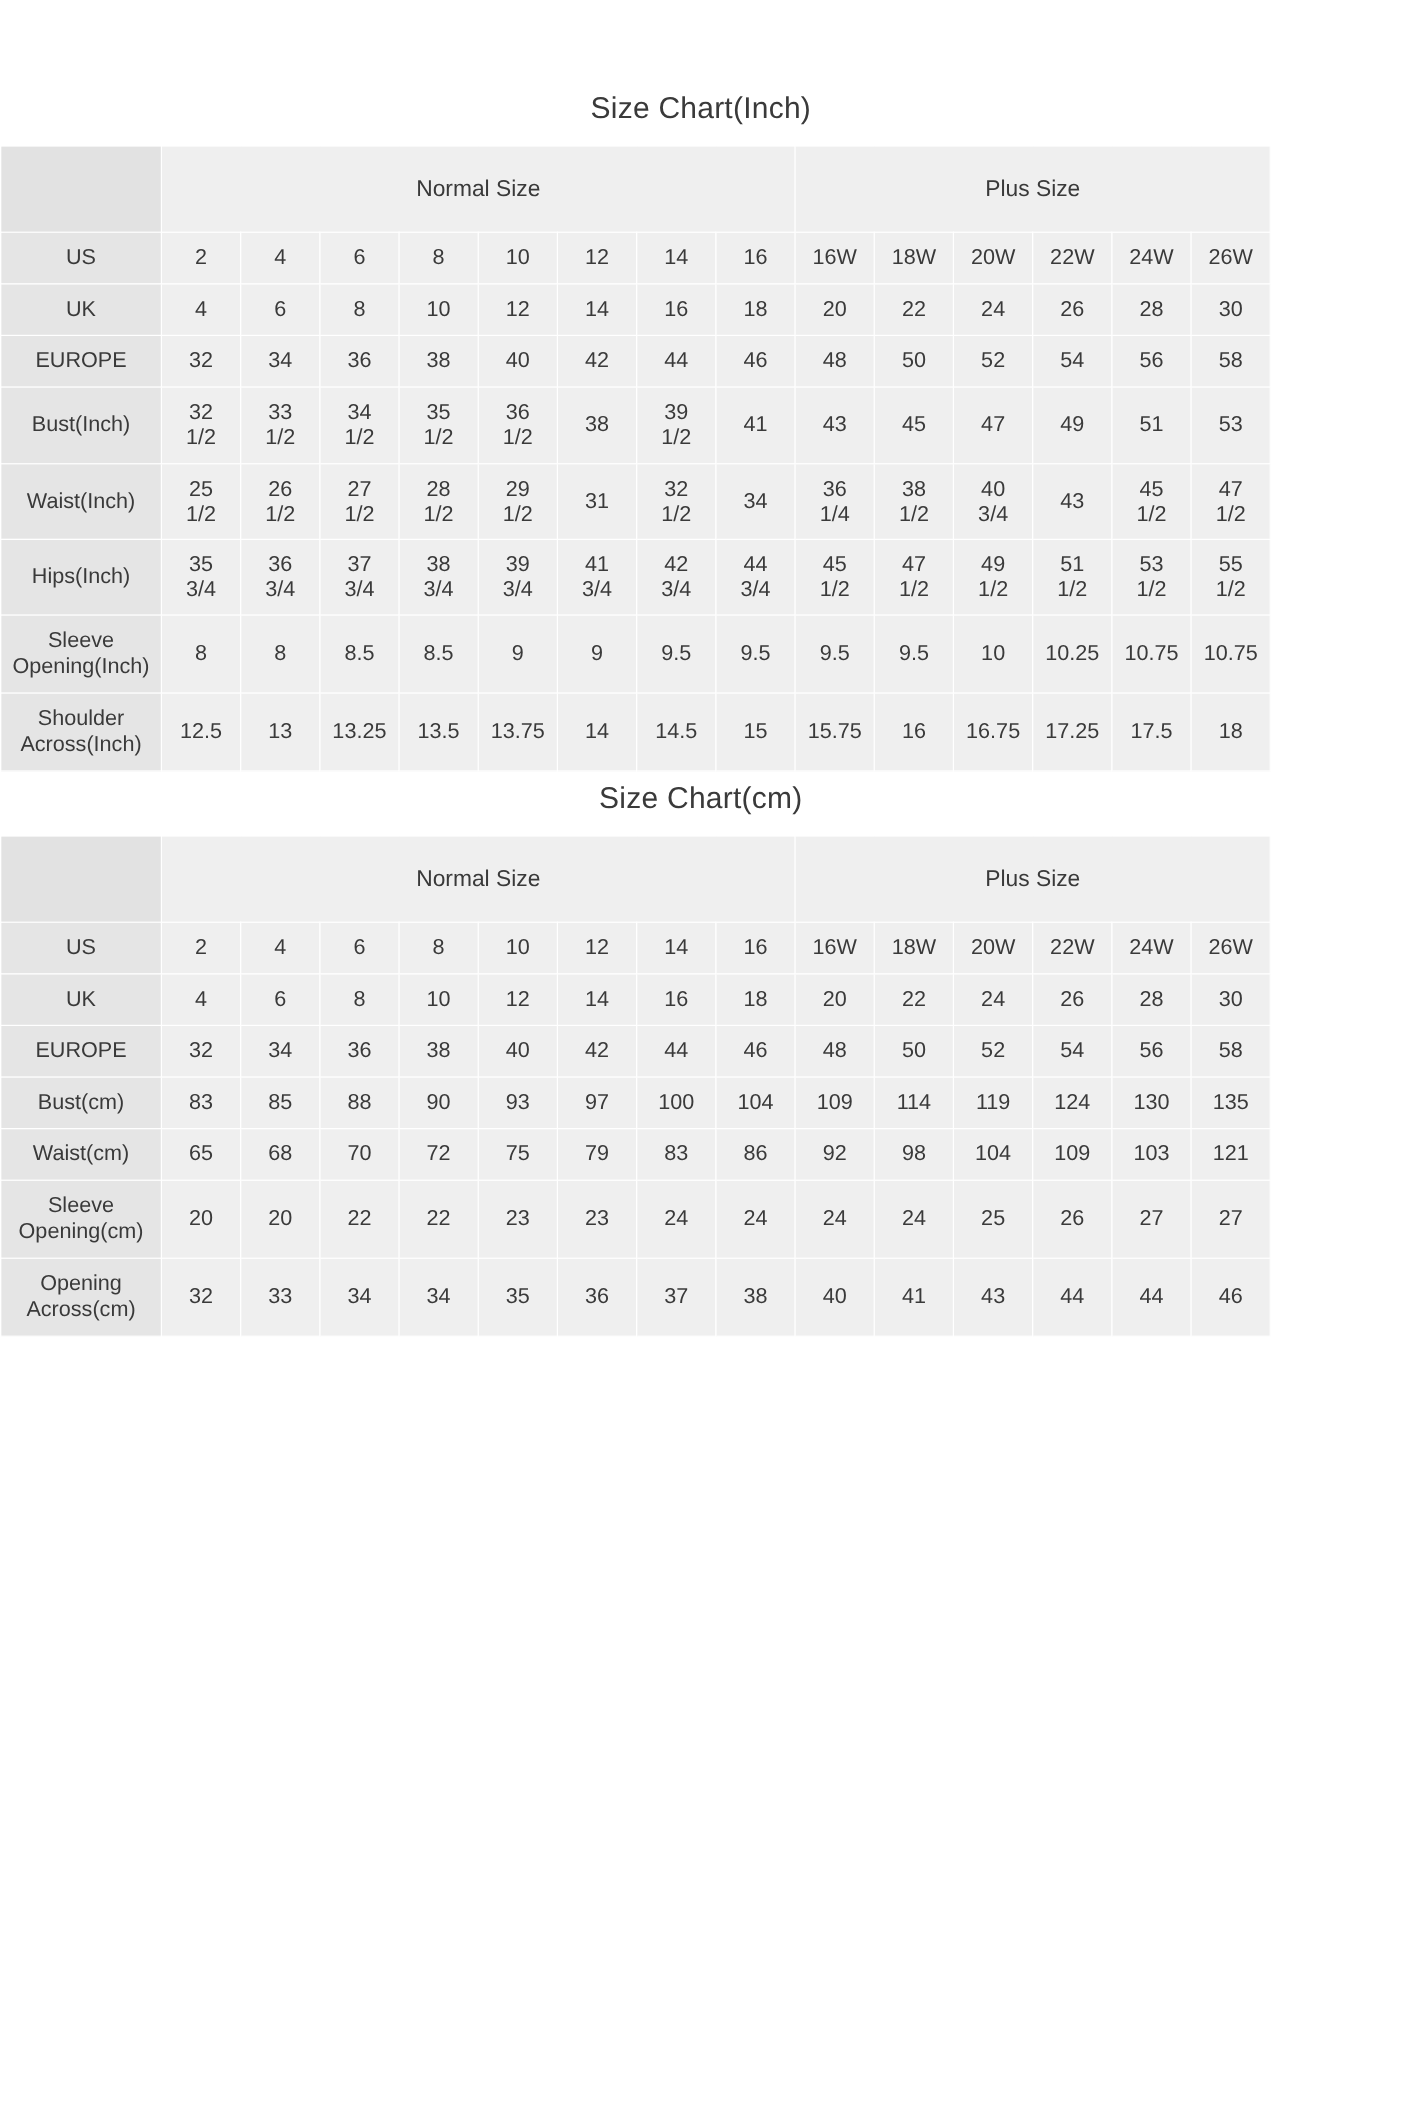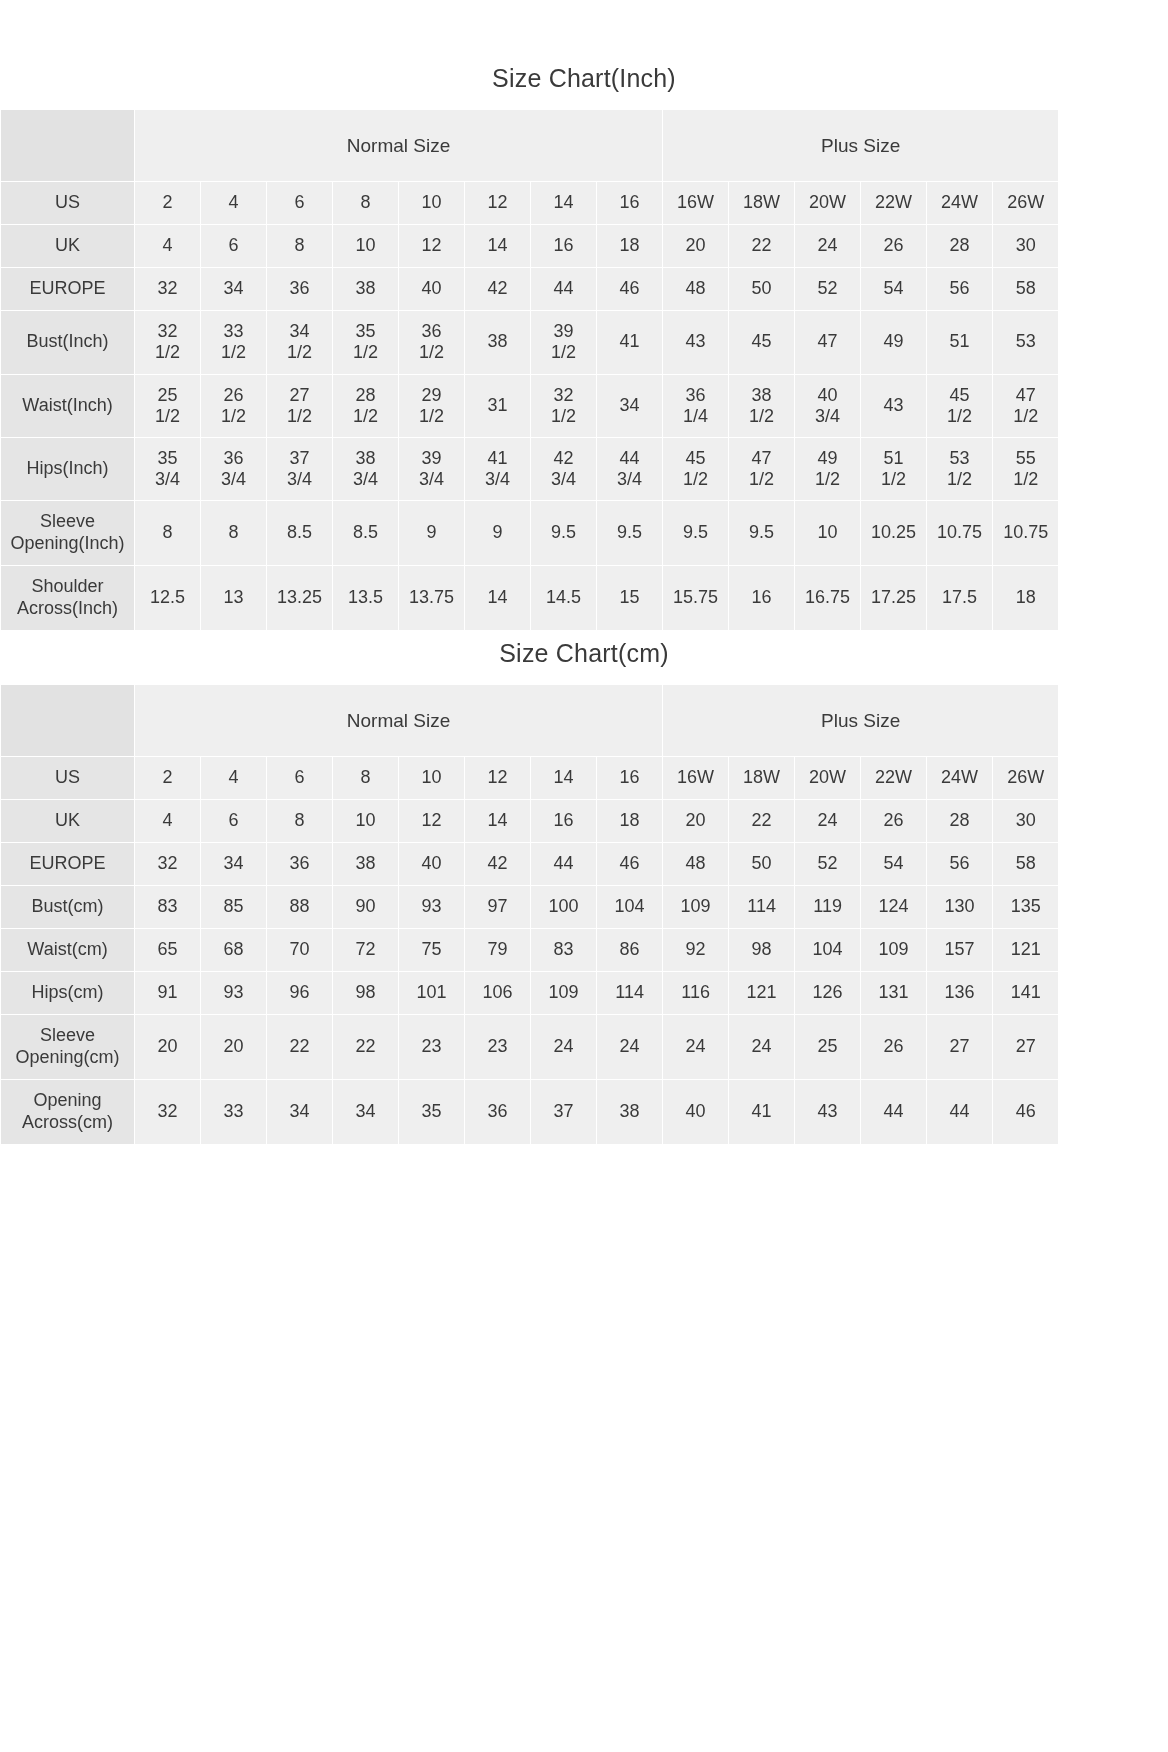--- a/index.html
+++ b/index.html
@@ -8,21 +8,21 @@
     background: #ffffff;
   }
   body {
     width: 1168px;
     font-family: "Liberation Sans", sans-serif;
     color: #2e2e2e;
     -webkit-font-smoothing: antialiased;
   }
   .page {
     width: 1168px;
-    margin: 0 auto;
+    margin: 12px auto;
     padding-top: 56px;
     box-sizing: border-box;
   }
   .chart-title {
     text-align: center;
     font-size: 25px;
     font-weight: 400;
     color: #3a3a3a;
     padding: 8px 0 16px 0;
     letter-spacing: 0.2px;
@@ -438,39 +438,22 @@
             <td class="cell">70</td>
             <td class="cell">72</td>
             <td class="cell">75</td>
             <td class="cell">79</td>
             <td class="cell">83</td>
             <td class="cell">86</td>
             <td class="cell">92</td>
             <td class="cell">98</td>
             <td class="cell">104</td>
             <td class="cell">109</td>
-            <td class="cell">157</td>
+            <td class="cell">103</td>
             <td class="cell">121</td>
-          </tr>
-          <tr>
-            <td class="rowhead">Hips(cm)</td>
-            <td class="cell">91</td>
-            <td class="cell">93</td>
-            <td class="cell">96</td>
-            <td class="cell">98</td>
-            <td class="cell">101</td>
-            <td class="cell">106</td>
-            <td class="cell">109</td>
-            <td class="cell">114</td>
-            <td class="cell">116</td>
-            <td class="cell">121</td>
-            <td class="cell">126</td>
-            <td class="cell">131</td>
-            <td class="cell">136</td>
-            <td class="cell">141</td>
           </tr>
           <tr>
             <td class="rowhead">Sleeve Opening(cm)</td>
             <td class="cell">20</td>
             <td class="cell">20</td>
             <td class="cell">22</td>
             <td class="cell">22</td>
             <td class="cell">23</td>
             <td class="cell">23</td>
             <td class="cell">24</td>

